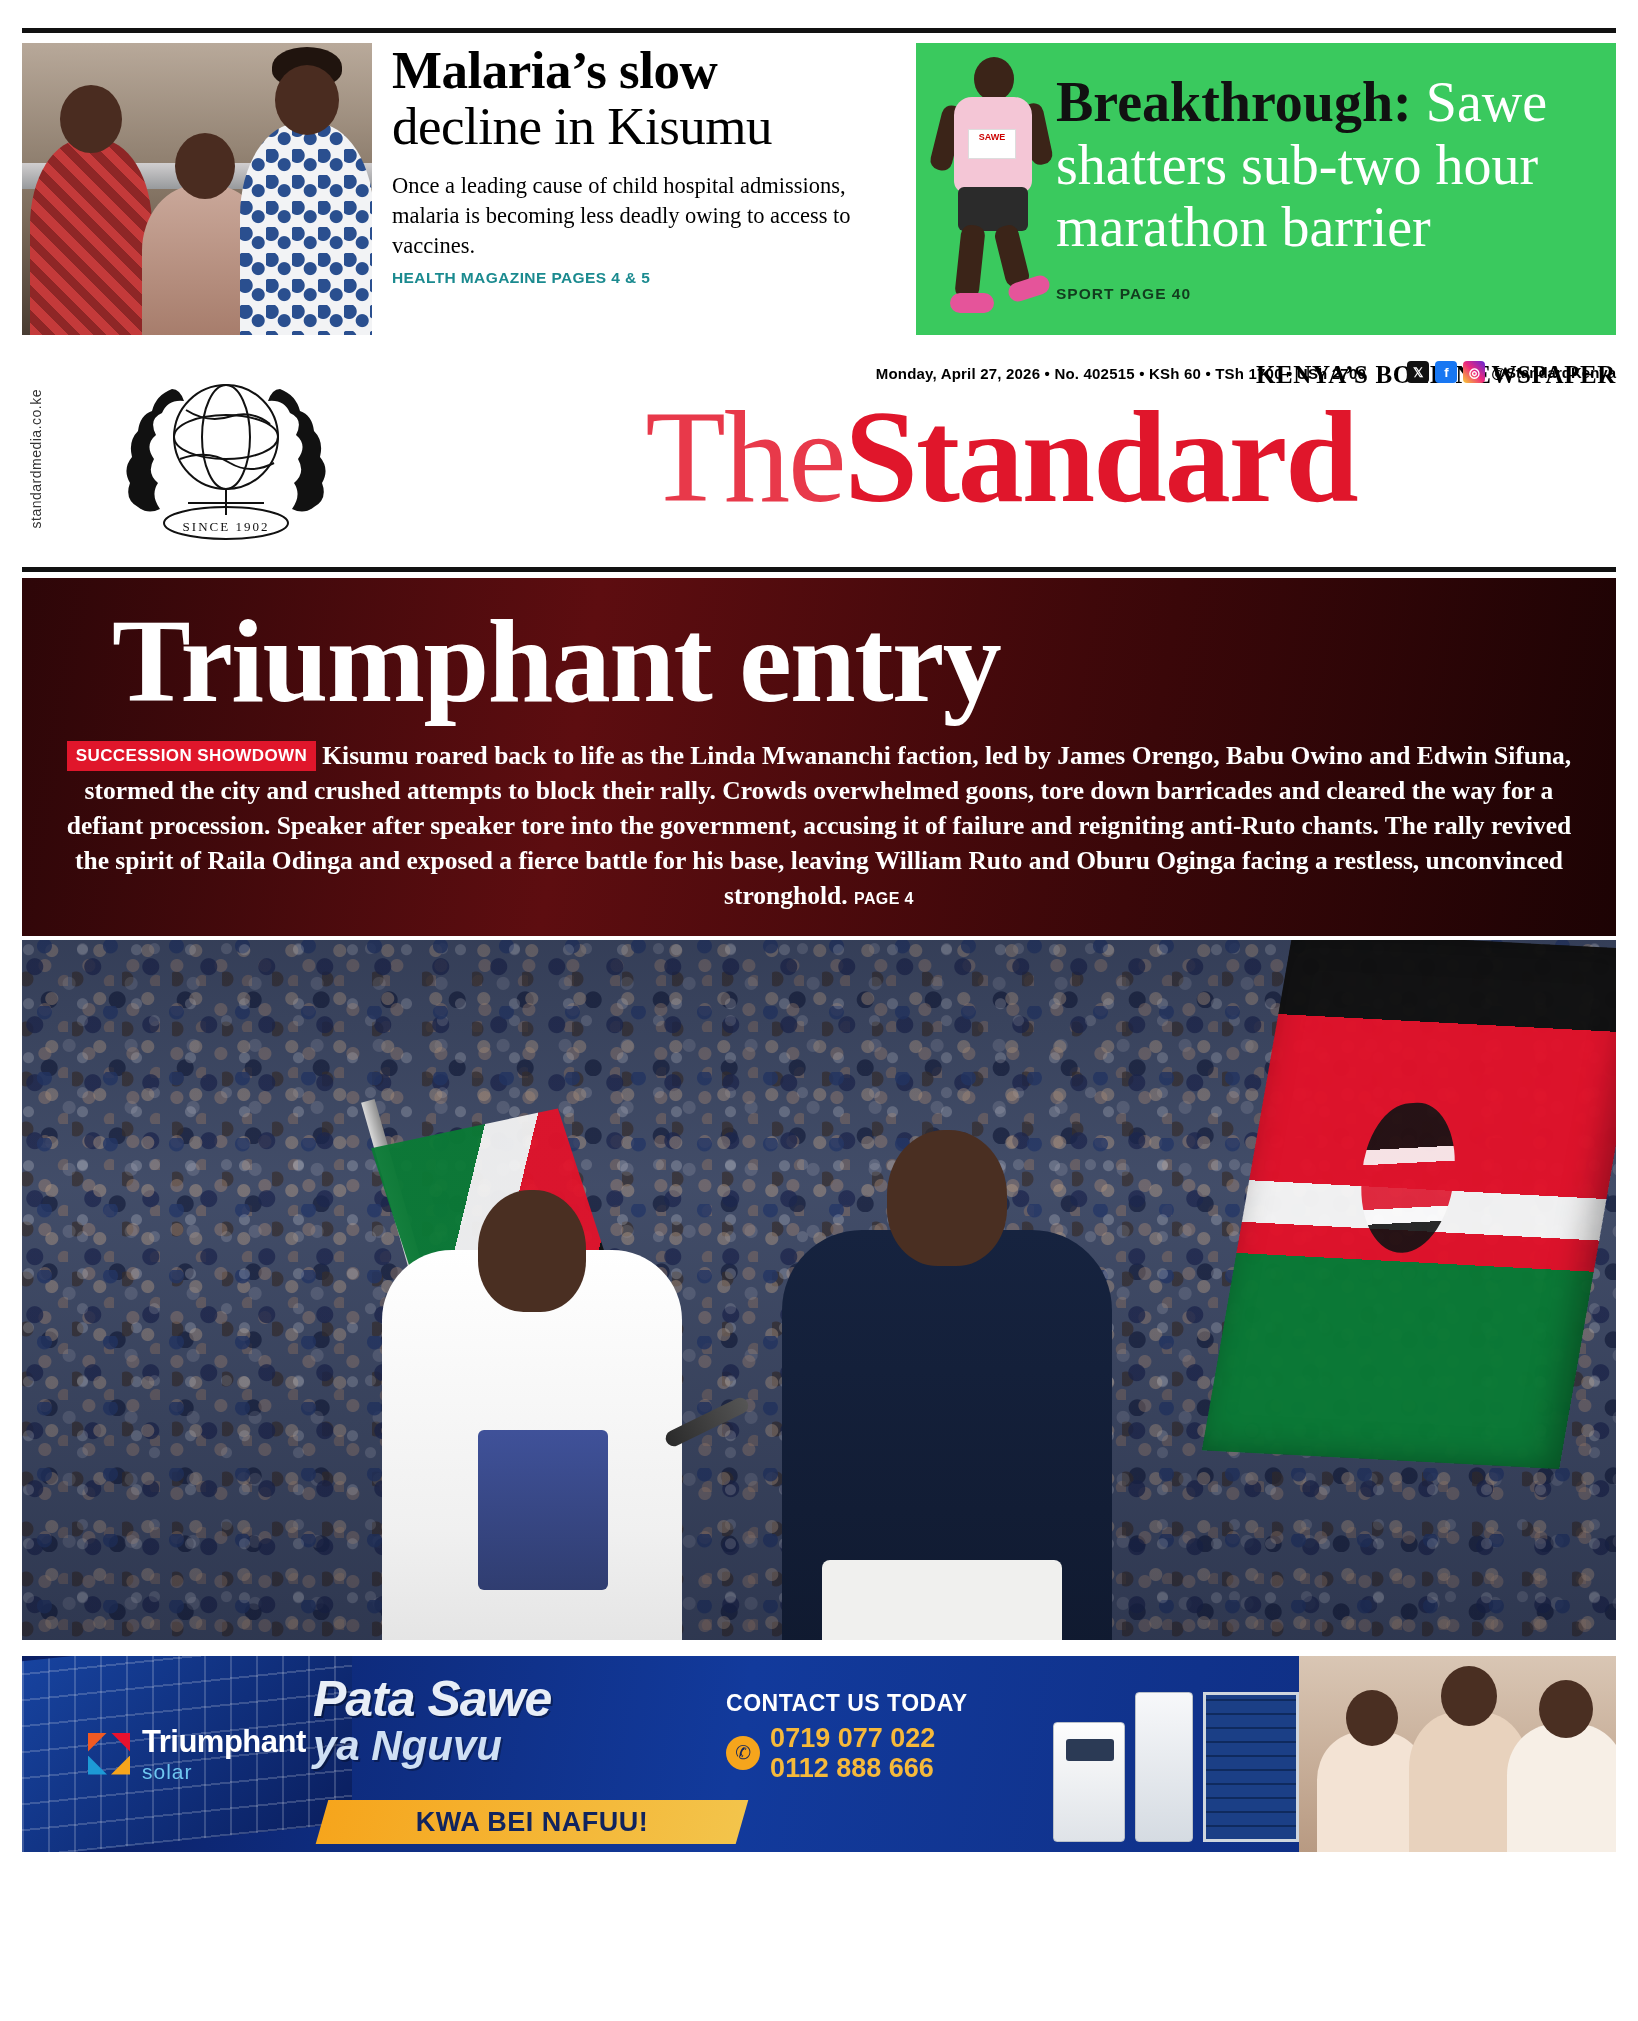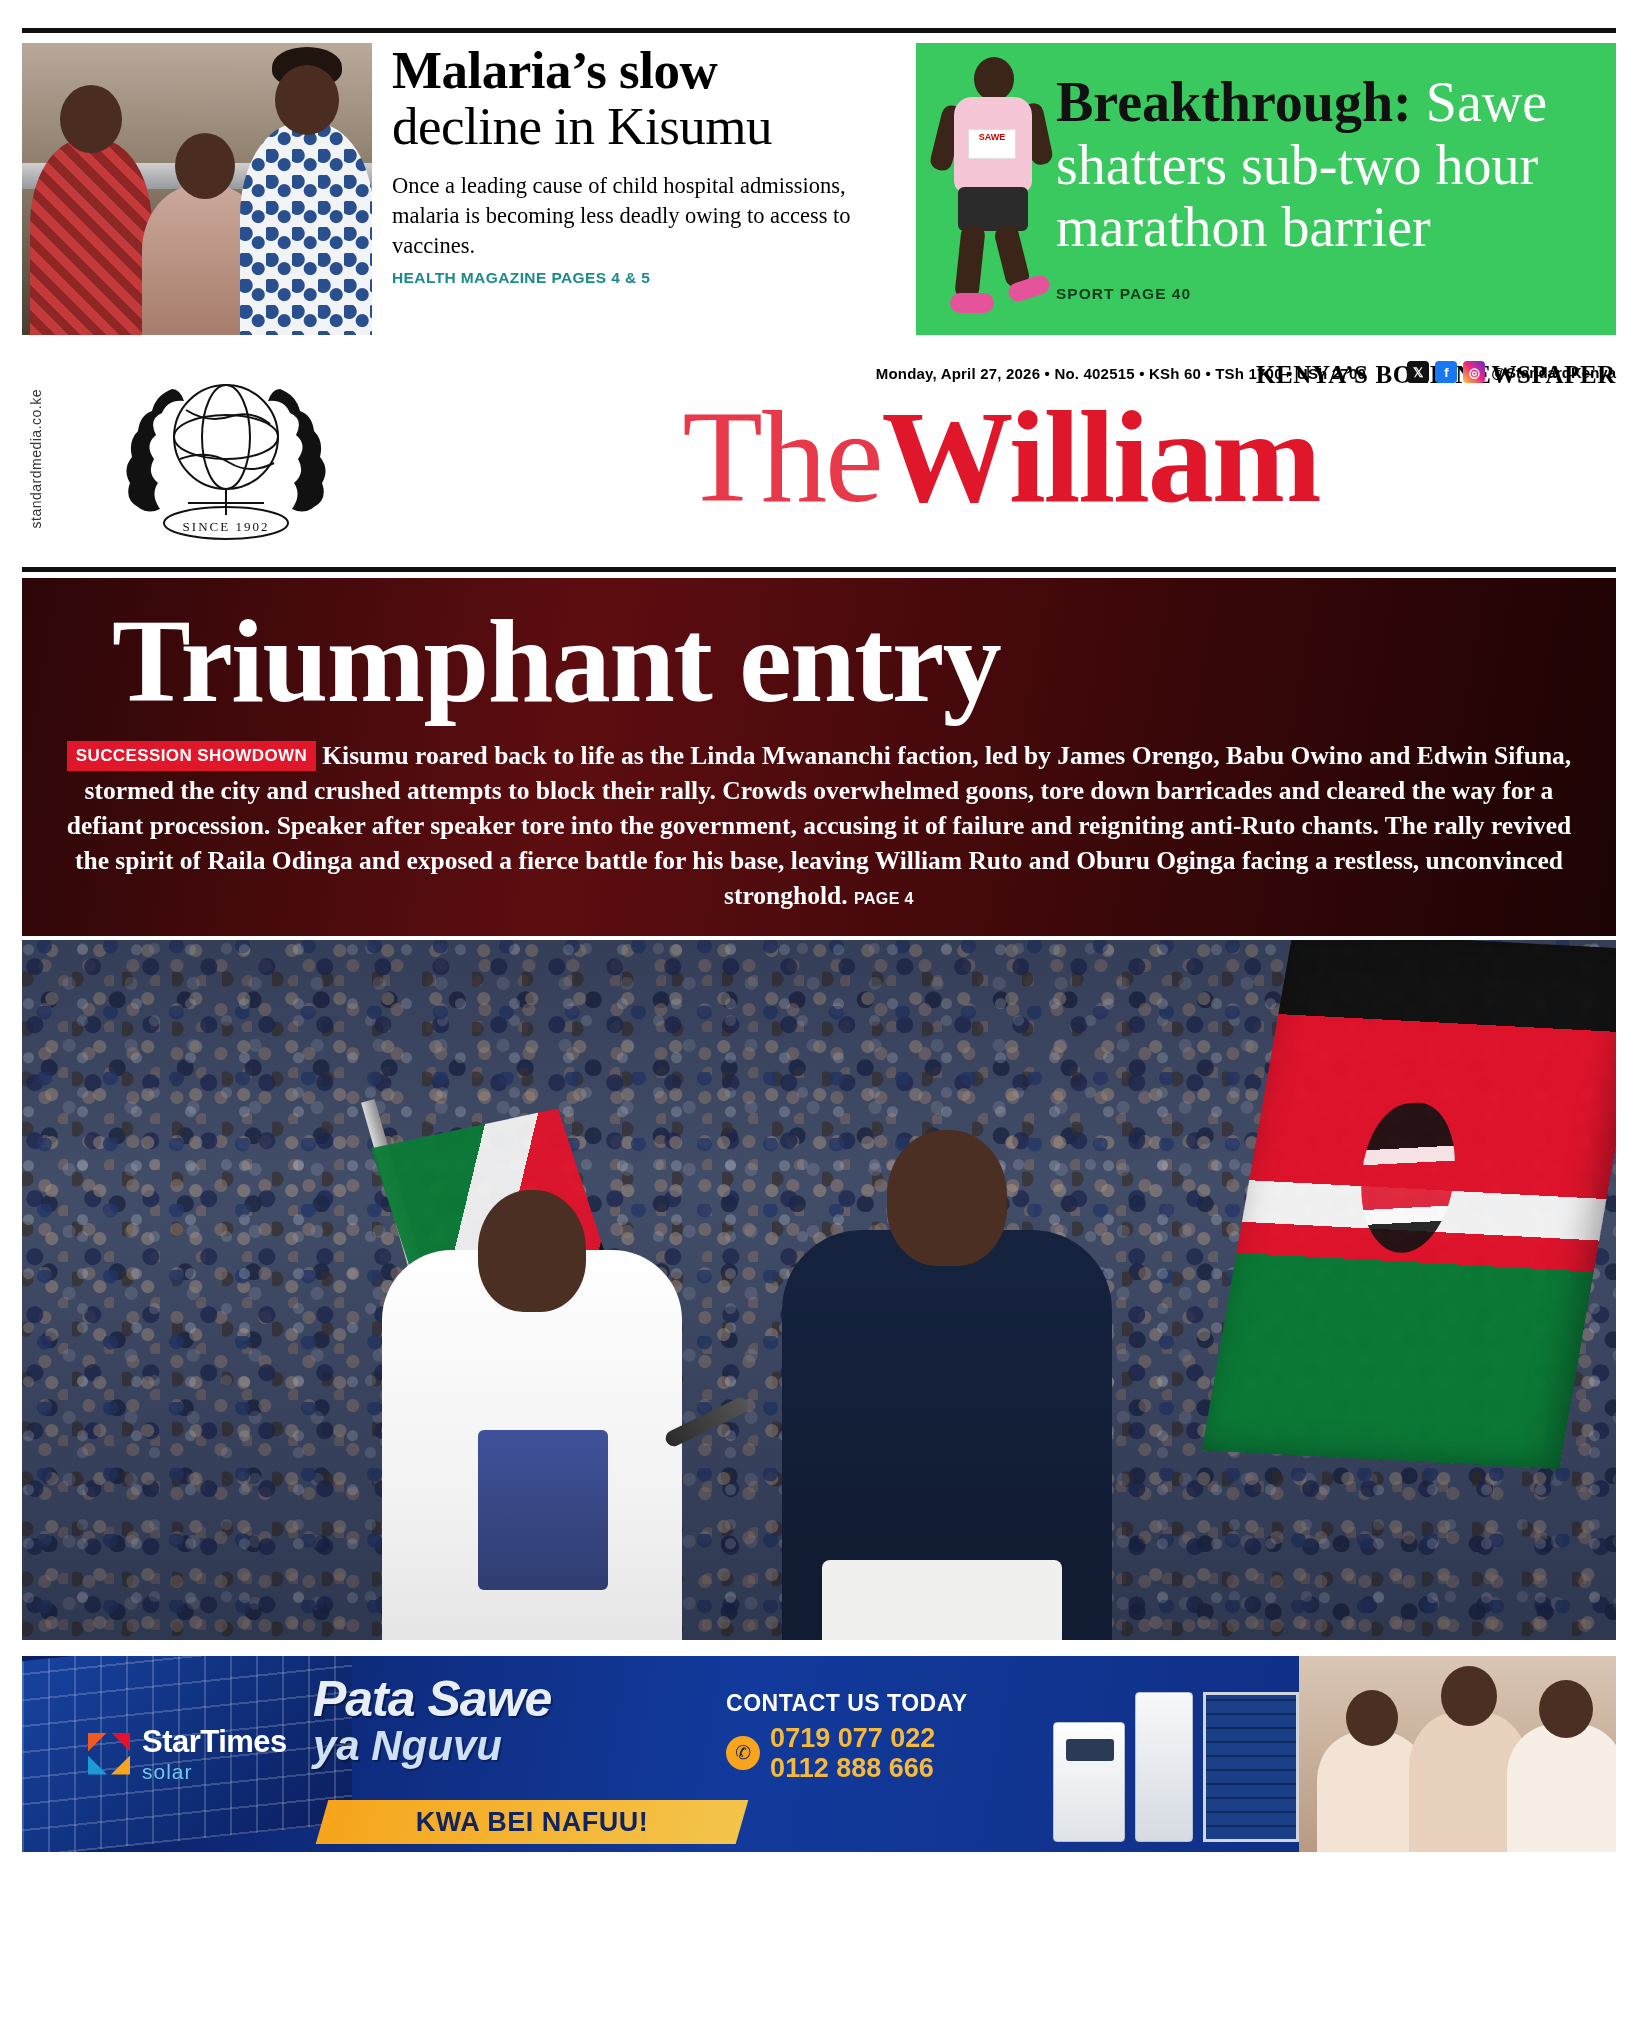--- a/index.html
+++ b/index.html
@@ -509,21 +509,21 @@
     <div class="mast-right">
       <div class="mast-tagline">KENYA’S BOLD NEWSPAPER</div>
       <div class="mast-meta">Monday, April 27, 2026 • No. 402515 • KSh 60 • TSh 1700 • USh 2700</div>
       <div class="social">
         <span class="sicon x">𝕏</span>
         <span class="sicon fb">f</span>
         <span class="sicon ig">◎</span>
         <span>@StandardKenya</span>
       </div>
       <div class="mast-title">
-        <span class="the">The</span><span class="standard">William</span>
+        <span class="the">The</span><span class="standard">Standard</span>
       </div>
     </div>
   </div>
 
   <div class="mast-rule"></div>
 
   <div class="lead">
     <h1>Triumphant entry</h1>
     <div class="blurb">
       <span class="kicker">SUCCESSION SHOWDOWN</span><span>Kisumu roared back to life as the Linda Mwananchi faction, led by James Orengo, Babu Owino and Edwin Sifuna, stormed the city and crushed attempts to block their rally. Crowds overwhelmed goons, tore down barricades and cleared the way for a defiant procession. Speaker after speaker tore into the government, accusing it of failure and reigniting anti-Ruto chants. The rally revived the spirit of Raila Odinga and exposed a fierce battle for his base, leaving William Ruto and Oburu Oginga facing a restless, unconvinced stronghold.</span> <span class="pageref">PAGE 4</span>
@@ -555,21 +555,21 @@
     <div class="panelgrid"></div>
 
     <div class="ad-logo">
       <div class="startimes-mark">
           <i></i>
           <i></i>
           <i></i>
           <i></i>
         </div>
       <div class="startimes-text">
-        <div class="n1">StarTimes</div>
+        <div class="n1">Triumphant</div>
         <div class="n2">solar</div>
       </div>
     </div>
 
     <div class="ad-head">
       <div class="l1">Pata Sawe</div>
       <div class="l2">ya Nguvu</div>
     </div>
 
     <div class="ad-banner">

